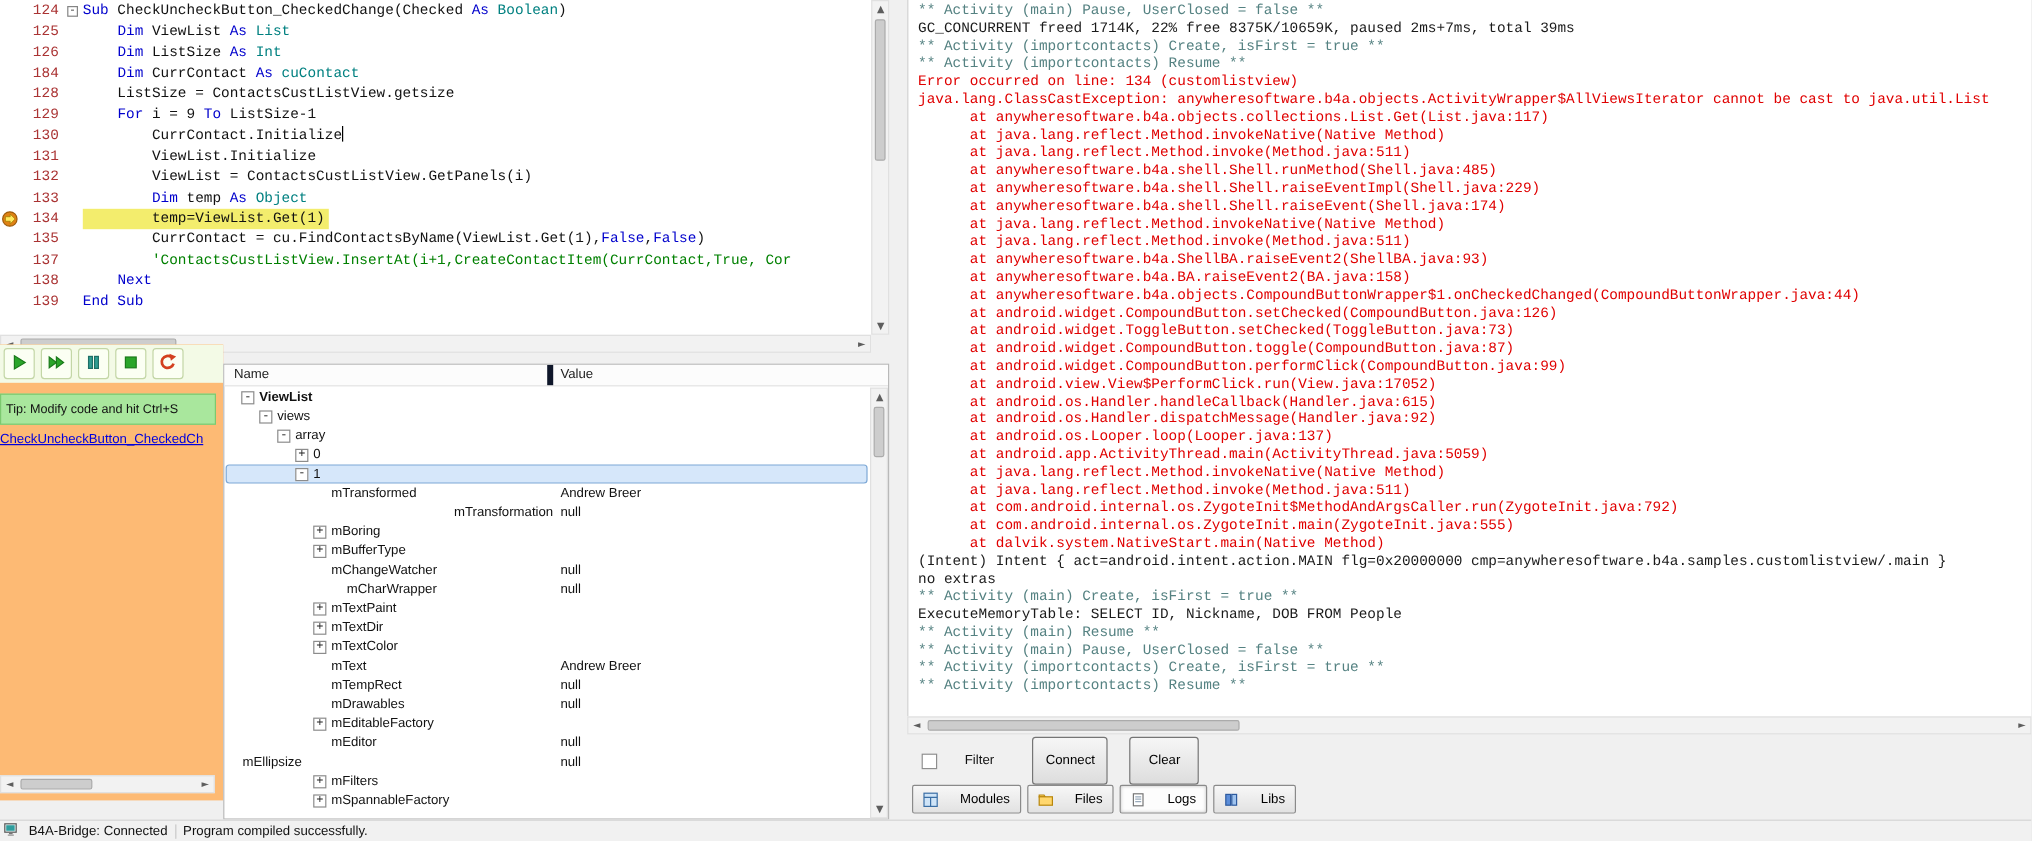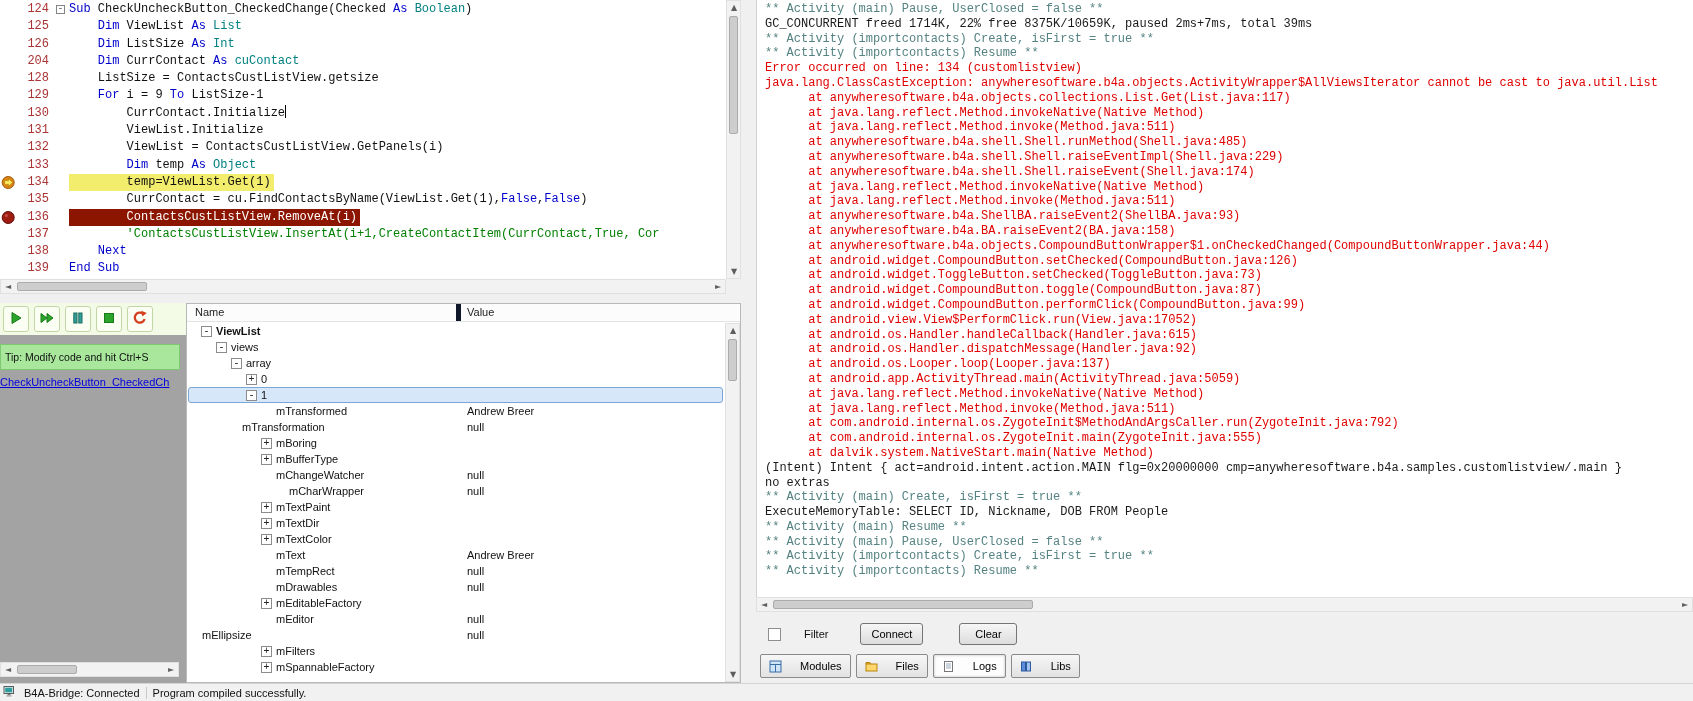--- a/index.html
+++ b/index.html
@@ -27,21 +27,21 @@
   .caret { display:inline-block; width:1px; height:13px; background:#000; vertical-align:-2px; }
 
   
   .sbar { position:absolute; background:#f2f2f2; border:1px solid #e0e0e0; }
   .sb-arrow { position:absolute; width:14px; height:13px; display:flex; align-items:center; justify-content:center;
               font-size:8px; color:#5e5e5e; font-family:"DejaVu Sans",sans-serif; }
   .sb-thumb { position:absolute; background:#cdcdcd; border:1px solid #ababab; border-radius:2px; }
   .sb-corner { position:absolute; background:#f0f0f0; }
 
   
-  #sidebar { position:absolute; left:0; top:303px; width:186px; height:380px; background:#a3a3a3; overflow:hidden; }
+  #sidebar { position:absolute; left:0; top:287px; width:186px; height:380px; background:#fdba74; overflow:hidden; }
   #debug-toolbar { display:flex; gap:5px; padding:3px 2px 3px 3px; background:#f3fae6; }
   .tbtn { width:26px; height:26px; border:1px solid #c3d6a6; border-radius:3px; background:#fbfff3;
           display:flex; align-items:center; justify-content:center; cursor:pointer; }
   #tip-box { margin:9px 6px 0 0; background:var(--tip-bg,#a9e79d); border:1px solid var(--tip-border,#7cc96f);
              padding:6px 4px; font-size:10.5px; white-space:nowrap; overflow:hidden; }
   #event-link { display:block; margin-top:6px; color:var(--link,#0000dd); text-decoration:underline;
                 white-space:nowrap; overflow:hidden; cursor:pointer; }
 
   
   #watch { position:absolute; left:186px; top:303px; width:555px; height:380px; background:#fff;
@@ -67,22 +67,22 @@
   #log-view { position:absolute; left:0; top:0; width:937px; height:597px; background:#fff;
               border-left:1px solid #d0d0d0; overflow:hidden; padding:2px 0 0 8px;
               font-family:"Liberation Mono","DejaVu Sans Mono",monospace; font-size:12px; }
   .logline { height:14.8px; line-height:14.8px; white-space:pre; }
   .lg-error { color:var(--log-error,#e00000); }
   .lg-activity { color:var(--log-activity,#558282); }
   .lg-plain { color:var(--log-plain,#1a1a1a); }
   #filter-row { position:absolute; left:12px; top:622px; height:24px; display:flex; align-items:center;gap:18px; }
   .checkbox { width:13px; height:13px; border:1px solid #8e8e8e; background:#fff; margin-right:5px; }
   #filter-label { margin-right:14px; }
-  .win-btn { min-width:58px; height:22px; border:1px solid #757575; border-radius:3px;
-             background:linear-gradient(#f6f6f6,#dddddd); font-size:11px; padding:0 10px; margin-right:18px;
+  .win-btn { min-width:58px; height:40px; border:1px solid #757575; border-radius:3px;
+             background:linear-gradient(#f6f6f6,#dddddd); font-size:11px; padding:0 10px; 
              font-family:"Liberation Sans","DejaVu Sans",sans-serif; cursor:pointer; }
   #tabs-row { position:absolute; left:4px; top:654px; display:flex; gap:5px; }
   .tab { height:24px; display:flex; align-items:center; gap:18px; padding:0 8px; border:1px solid #8a8a8a;
          border-radius:2px; background:linear-gradient(#f7f7f7,#e2e2e2); font-size:11px;
          font-family:"Liberation Sans","DejaVu Sans",sans-serif; cursor:pointer; }
   .tab.selected { background:#fdfdfd; box-shadow:inset 0 0 3px rgba(0,0,0,0.25); }
   .tabicon { display:flex; align-items:center; }
 
   
   #statusbar { position:absolute; left:0; top:683px; width:1693px; height:18px; background:#f1f1f1;
@@ -92,36 +92,32 @@
 </head>
 <body>
 
 <div id="app">
 
   <div id="editor">
     <div id="editor-lines">
         <div class="eline"><span class="gut-marker"></span><span class="gut-num">124</span><span class="gut-fold"><span class="foldbox">-</span></span><span class="ltext"><span class="tk-kw">Sub</span><span class="tk-pl"> CheckUncheckButton_CheckedChange(Checked </span><span class="tk-kw">As</span><span class="tk-pl"> </span><span class="tk-ty">Boolean</span><span class="tk-pl">)</span></span></div>
         <div class="eline"><span class="gut-marker"></span><span class="gut-num">125</span><span class="gut-fold"></span><span class="ltext"><span class="tk-pl">    </span><span class="tk-kw">Dim</span><span class="tk-pl"> ViewList </span><span class="tk-kw">As</span><span class="tk-pl"> </span><span class="tk-ty">List</span></span></div>
         <div class="eline"><span class="gut-marker"></span><span class="gut-num">126</span><span class="gut-fold"></span><span class="ltext"><span class="tk-pl">    </span><span class="tk-kw">Dim</span><span class="tk-pl"> ListSize </span><span class="tk-kw">As</span><span class="tk-pl"> </span><span class="tk-ty">Int</span></span></div>
-        <div class="eline"><span class="gut-marker"></span><span class="gut-num">204</span><span class="gut-fold"></span><span class="ltext"><span class="tk-pl">    </span><span class="tk-kw">Dim</span><span class="tk-pl"> CurrContact </span><span class="tk-kw">As</span><span class="tk-pl"> </span><span class="tk-ty">cuContact</span></span></div>
+        <div class="eline"><span class="gut-marker"></span><span class="gut-num">184</span><span class="gut-fold"></span><span class="ltext"><span class="tk-pl">    </span><span class="tk-kw">Dim</span><span class="tk-pl"> CurrContact </span><span class="tk-kw">As</span><span class="tk-pl"> </span><span class="tk-ty">cuContact</span></span></div>
         <div class="eline"><span class="gut-marker"></span><span class="gut-num">128</span><span class="gut-fold"></span><span class="ltext"><span class="tk-pl">    ListSize = ContactsCustListView.getsize</span></span></div>
         <div class="eline"><span class="gut-marker"></span><span class="gut-num">129</span><span class="gut-fold"></span><span class="ltext"><span class="tk-pl">    </span><span class="tk-kw">For</span><span class="tk-pl"> i = 9 </span><span class="tk-kw">To</span><span class="tk-pl"> ListSize-1</span></span></div>
         <div class="eline"><span class="gut-marker"></span><span class="gut-num">130</span><span class="gut-fold"></span><span class="ltext"><span class="tk-pl">        CurrContact.Initialize</span><span class="caret"></span></span></div>
         <div class="eline"><span class="gut-marker"></span><span class="gut-num">131</span><span class="gut-fold"></span><span class="ltext"><span class="tk-pl">        ViewList.Initialize</span></span></div>
         <div class="eline"><span class="gut-marker"></span><span class="gut-num">132</span><span class="gut-fold"></span><span class="ltext"><span class="tk-pl">        ViewList = ContactsCustListView.GetPanels(i)</span></span></div>
         <div class="eline"><span class="gut-marker"></span><span class="gut-num">133</span><span class="gut-fold"></span><span class="ltext"><span class="tk-pl">        </span><span class="tk-kw">Dim</span><span class="tk-pl"> temp </span><span class="tk-kw">As</span><span class="tk-pl"> </span><span class="tk-ty">Object</span></span></div>
         <div class="eline"><span class="gut-marker"><svg width="15" height="15" viewBox="0 0 15 15">
               <circle cx="7.2" cy="7.5" r="6" fill="#e08214" stroke="#9c5a08"></circle>
               <path d="M3.5 5.6 L7.5 5.6 L7.5 3.4 L11.6 7.5 L7.5 11.6 L7.5 9.4 L3.5 9.4 Z" fill="#ffe95e" stroke="#9c7a00" stroke-width="0.6"></path>
             </svg></span><span class="gut-num">134</span><span class="gut-fold"></span><span class="ltext hl-current"><span class="tk-pl">        temp=ViewList.Get(1)</span></span></div>
         <div class="eline"><span class="gut-marker"></span><span class="gut-num">135</span><span class="gut-fold"></span><span class="ltext"><span class="tk-pl">        CurrContact = cu.FindContactsByName(ViewList.Get(1),</span><span class="tk-kw">False</span><span class="tk-pl">,</span><span class="tk-kw">False</span><span class="tk-pl">)</span></span></div>
-        <div class="eline"><span class="gut-marker"><svg width="15" height="15" viewBox="0 0 15 15">
-              <circle cx="7.2" cy="7.5" r="6" fill="#9e1b10" stroke="#5f0b06"></circle>
-              <circle cx="5.4" cy="5.6" r="1.6" fill="#c9574d" opacity="0.8"></circle>
-            </svg></span><span class="gut-num">136</span><span class="gut-fold"></span><span class="ltext hl-breakpoint"><span class="tk-pl">        ContactsCustListView.RemoveAt(i)</span></span></div>
         <div class="eline"><span class="gut-marker"></span><span class="gut-num">137</span><span class="gut-fold"></span><span class="ltext"><span class="tk-cm">        'ContactsCustListView.InsertAt(i+1,CreateContactItem(CurrContact,True, Cor</span></span></div>
         <div class="eline"><span class="gut-marker"></span><span class="gut-num">138</span><span class="gut-fold"></span><span class="ltext"><span class="tk-pl">    </span><span class="tk-kw">Next</span></span></div>
         <div class="eline"><span class="gut-marker"></span><span class="gut-num">139</span><span class="gut-fold"></span><span class="ltext"><span class="tk-kw">End Sub</span></span></div>
       </div>
   </div>
 
   <div class="sbar" id="editor-vscroll" style="left:726px; top:0; width:15px; height:279px;">
     <div class="sb-arrow" style="left:0; top:0;">▲</div>
     <div class="sb-thumb" style="left:2px; right:2px; top:15px; height:118px;"></div>
     <div class="sb-arrow" style="left:0; bottom:0;">▼</div>
@@ -216,21 +212,21 @@
           <span class="wval"></span>
         </div>
         <div class="wrow">
           <span class="wname" style="padding-left: 74px;">
             <span class="expspacer"></span>
             <span class="wlabel">mTransformed</span>
           </span>
           <span class="wval">Andrew Breer</span>
         </div>
         <div class="wrow">
-          <span class="wname" style="padding-left: 40px;">
+          <span class="wname" style="padding-left: 40px; justify-content: flex-end;">
             <span class="expspacer"></span>
             <span class="wlabel">mTransformation</span>
           </span>
           <span class="wval">null</span>
         </div>
         <div class="wrow">
           <span class="wname" style="padding-left: 74px;">
             <span class="expbox">+</span>
             <span class="wlabel">mBoring</span>
           </span>

